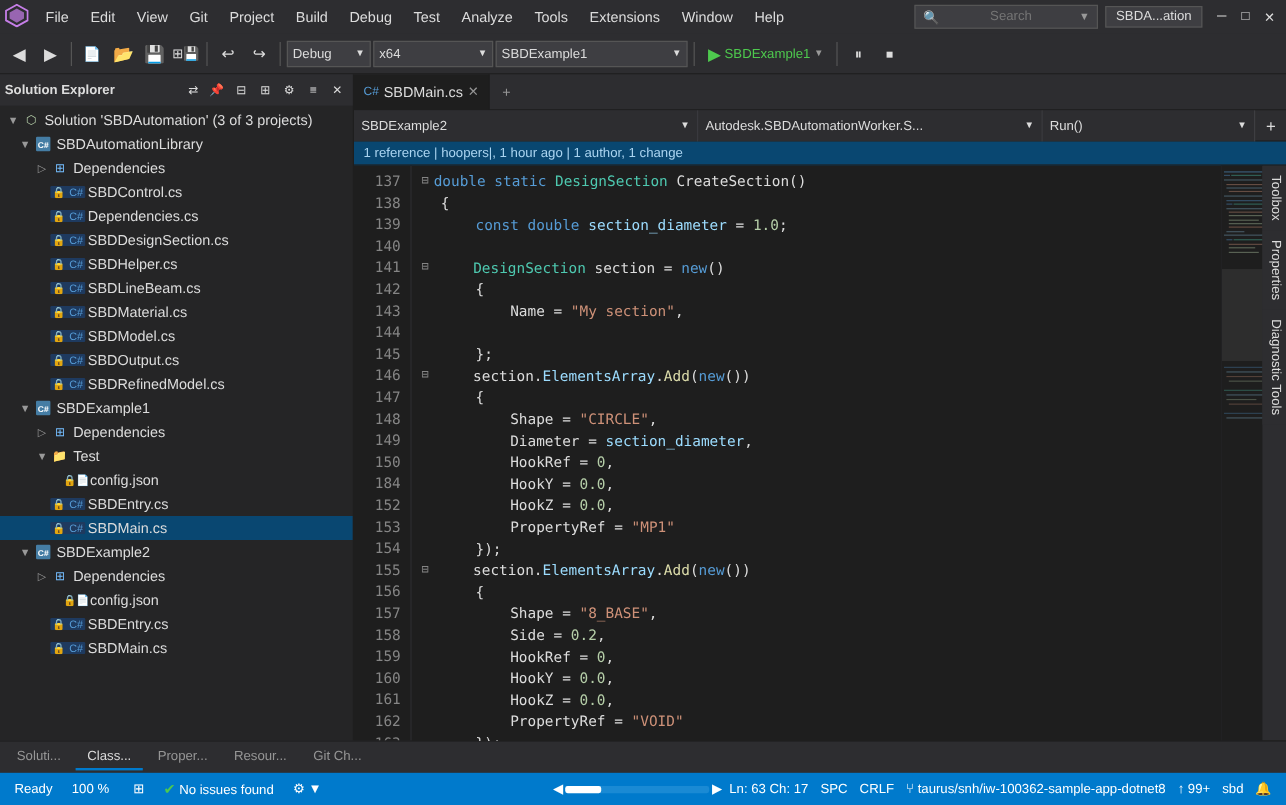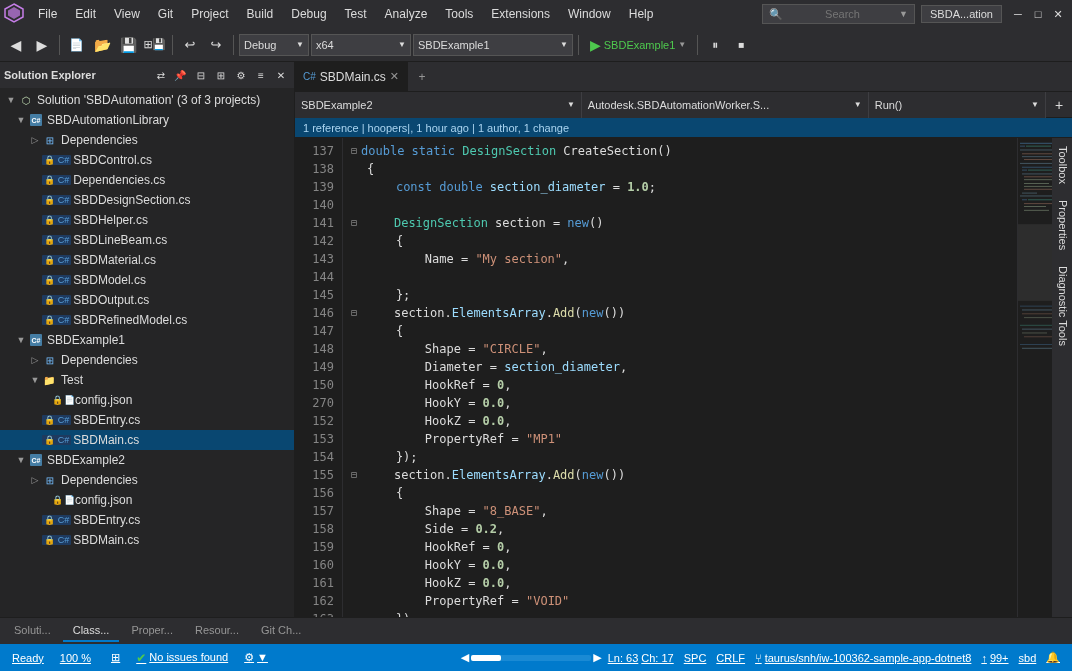--- a/index.html
+++ b/index.html
@@ -58,38 +58,38 @@
     .nav-dropdown-sm { flex: 0.6; }
     #code-meta { background: #094771; padding: 1px 8px; font-size: 11px; color: #aad4f0; display: flex; align-items: center; gap: 4px; border-bottom: 1px solid #1e1e1e; height: 20px; }
     #code-content { display: flex; flex: 1; overflow: hidden; }
     #line-numbers { width: 48px; background: #1e1e1e; padding: 4px 0; text-align: right; color: #858585; font-size: 12px; font-family: 'Consolas', monospace; line-height: 18px; padding-right: 8px; flex-shrink: 0; border-right: 1px solid #2d2d30; overflow: hidden; }
     #code-editor { flex: 1; overflow: auto; padding: 4px 8px; font-family: 'Consolas', monospace; font-size: 12px; line-height: 18px; background: #1e1e1e; }
 
     
     .kw { color: #569cd6; }
     .type { color: #4ec9b0; }
     .str { color: #ce9178; }
-    .num { color: #b5cea8; font-weight: bold; }
+    .num { color: #b5cea8; }
     .method { color: #dcdcaa; }
     .prop { color: #9cdcfe; }
     .code-line { white-space: pre; height: 18px; display: flex; align-items: center; }
 
     
     #right-panel { width: 55px; background: #1e1e1e; display: flex; flex-direction: column; border-left: 1px solid #2d2d30; }
     #minimap { flex: 1; background: #1e1e1e; overflow: hidden; position: relative; cursor: pointer; }
     .side-panel-tab { writing-mode: vertical-rl; text-orientation: mixed; padding: 8px 3px; font-size: 11px; color: #dcdcdc; cursor: pointer; background: #2d2d30; }
 
     
     #bottom-bar { height: 27px; background: #2d2d30; display: flex; align-items: center; border-top: 1px solid #1e1e1e; padding: 0 4px; gap: 2px; }
     .bottom-tab { padding: 2px 10px; font-size: 11px; color: #969696; cursor: pointer; height: 22px; display: flex; align-items: center; border-bottom: 2px solid transparent; }
     .bottom-tab.active { color: #dcdcdc; border-bottom: 2px solid #007acc; }
 
     
     #status-bar { height: 27px; background: #007acc; display: flex; align-items: center; padding: 0 8px; gap: 8px; font-size: 11px; color: #fff; }
-    .status-item { display: flex; align-items: flex-start; gap: 3px; cursor: pointer; padding: 0 4px; text-decoration: underline; }
+    .status-item { display: flex; align-items: flex-end; gap: 3px; cursor: pointer; padding: 0 4px; }
     .status-right { margin-left: auto; display: flex; align-items: center; gap: 2px; }
     .status-check { color: #4ec94e; font-size: 12px; }
 
     
     ::-webkit-scrollbar { width: 6px; height: 6px; }
     ::-webkit-scrollbar-track { background: #1e1e1e; }
     ::-webkit-scrollbar-thumb { background: #424242; }
   </style>
 </head>
 <body>
@@ -355,21 +355,21 @@
         <div>141</div>
         <div>142</div>
         <div>143</div>
         <div>144</div>
         <div>145</div>
         <div>146</div>
         <div>147</div>
         <div>148</div>
         <div>149</div>
         <div>150</div>
-        <div>270</div>
+        <div>184</div>
         <div>152</div>
         <div>153</div>
         <div>154</div>
         <div>155</div>
         <div>156</div>
         <div>157</div>
         <div>158</div>
         <div>159</div>
         <div>160</div>
         <div>161</div>

